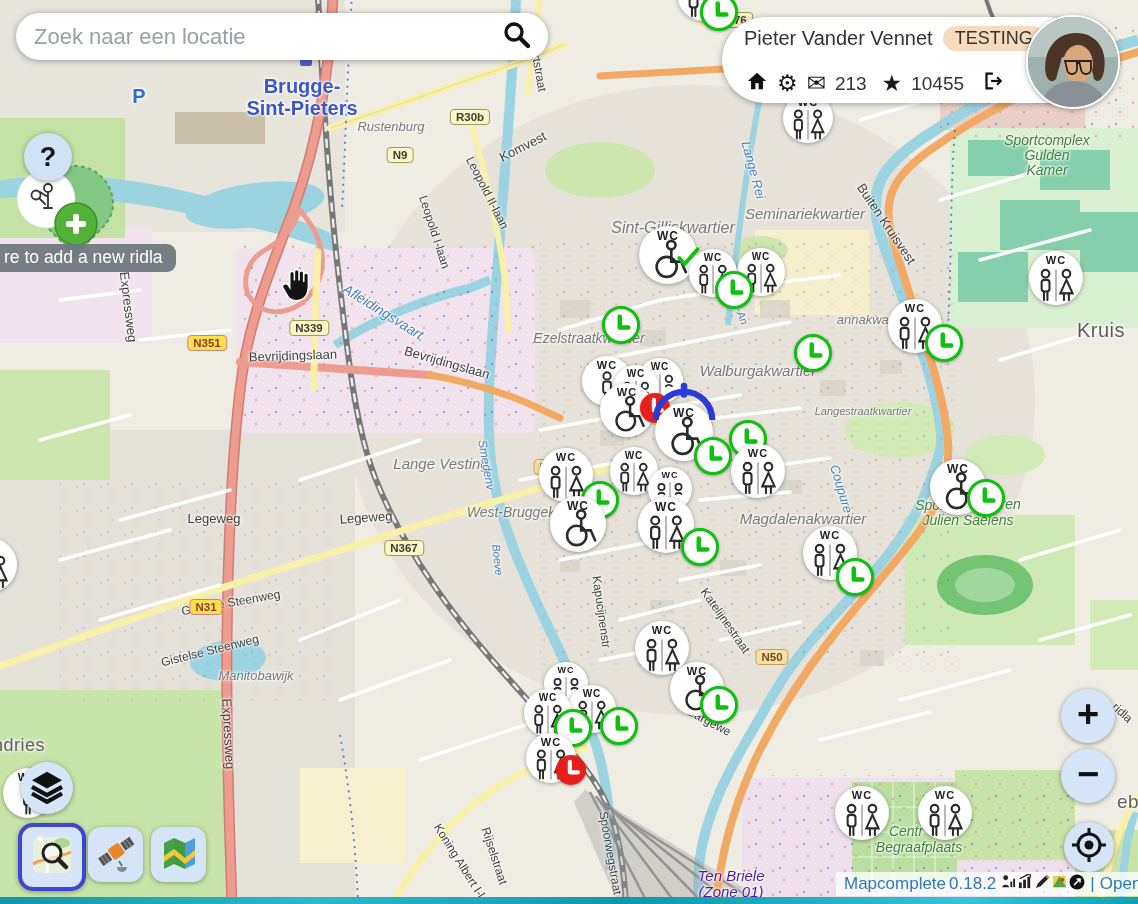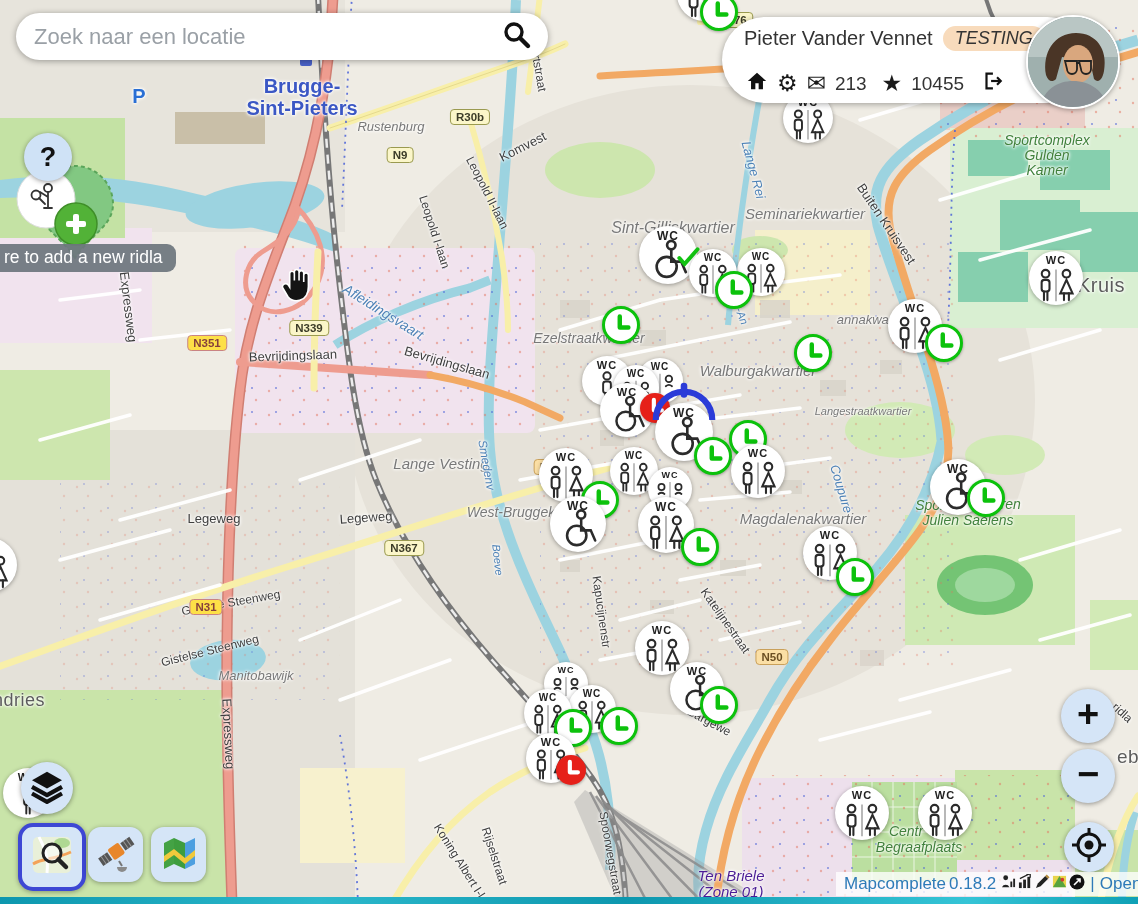--- a/index.html
+++ b/index.html
@@ -4,21 +4,21 @@
 <style>
   html,body{margin:0;padding:0;background:#fff;font-family:"Liberation Sans",sans-serif;}
   #app{position:relative;width:1138px;height:904px;overflow:hidden;background:#EFECE4;}
   #basemap{position:absolute;inset:0;z-index:0;}
   #label-layer,#pin-layer{position:absolute;inset:0;z-index:2;pointer-events:none;}
   #pin-layer{z-index:3;}
 
   .map-label{position:absolute;color:#757575;white-space:pre-line;text-align:center;line-height:1.08;
     text-shadow:0 0 2px #fff,0 0 3px #fff,0 0 4px #fff;pointer-events:none;}
   .lbl-place{font-style:italic;color:#787878;}
-  .lbl-placeBig{color:#5c5c5c;letter-spacing:.5px;}
+  .lbl-placeBig{color:#5c5c5c;letter-spacing:.5px;margin-top:45px;}
   .lbl-green{font-style:italic;color:#41813c;}
   .lbl-water{font-style:italic;color:#4e82b6;}
   .lbl-street{color:#3e3e3e;}
   .lbl-purple{font-style:italic;color:#4c1d95;}
   .lbl-station{color:#3b57c4;font-weight:bold;}
   .lbl-parking{color:#2a6fd4;font-weight:bold;}
 
   .road-badge{position:absolute;font-weight:600;font-size:11.5px;padding:1px 5px;border-radius:4px;
     border:1.5px solid;white-space:nowrap;}
   .rb-yellow{background:#FBF6C9;border-color:#9a9a50;color:#3c3c28;}
@@ -41,21 +41,21 @@
   #search-bar{position:absolute;left:16px;top:13px;width:512px;height:47px;background:#fff;border-radius:24px;
     box-shadow:0 1px 6px rgba(0,0,0,.35);display:flex;align-items:center;padding:0 16px 0 4px;z-index:30;}
   #search-bar input{flex:1;border:none;outline:none;font-size:22px;color:#333;padding:0 14px;
     font-family:"Liberation Sans",sans-serif;background:transparent;}
   #search-bar input::placeholder{color:#9aa0a6;}
 
   #user-panel{position:absolute;left:722px;top:17px;width:368px;height:86px;background:#fff;border-radius:44px;
     box-shadow:0 1px 6px rgba(0,0,0,.35);z-index:30;}
   #user-row1{position:absolute;left:22px;top:9px;display:flex;align-items:center;gap:10px;}
   #user-name{font-size:20px;color:#333;}
-  #testing-badge{background:#F8DBBC;color:#333;font-size:18px;padding:2px 12px;border-radius:15px;font-style:italic;}
+  #testing-badge{background:#F8DBBC;color:#333;font-size:18px;padding:2px 12px;border-radius:15px;}
   #user-row2{position:absolute;left:24px;top:53px;display:flex;align-items:center;gap:9px;font-size:19px;color:#333;}
   .glyph-ico{font-size:23px;color:#1a1a1a;line-height:1;}
   #avatar{position:absolute;left:1026px;top:15px;width:90px;height:90px;border-radius:50%;overflow:hidden;
     z-index:31;box-shadow:0 1px 5px rgba(0,0,0,.35);border:2px solid #fff;background:#8fa6a8;}
 
   #help-button{left:24px;top:133px;width:48px;height:48px;background:#CFE2F6;font-size:27px;font-weight:700;color:#111;z-index:22;}
   #add-pin-cluster{position:absolute;left:6px;top:148px;z-index:21;}
   #tooltip{position:absolute;left:-12px;top:244px;background:rgba(110,118,126,.93);color:#fff;border-radius:9px;
     padding:3px 13px 4px 16px;font-size:17.5px;z-index:23;white-space:nowrap;}
   #hand-cursor{position:absolute;left:279px;top:266px;z-index:24;}

